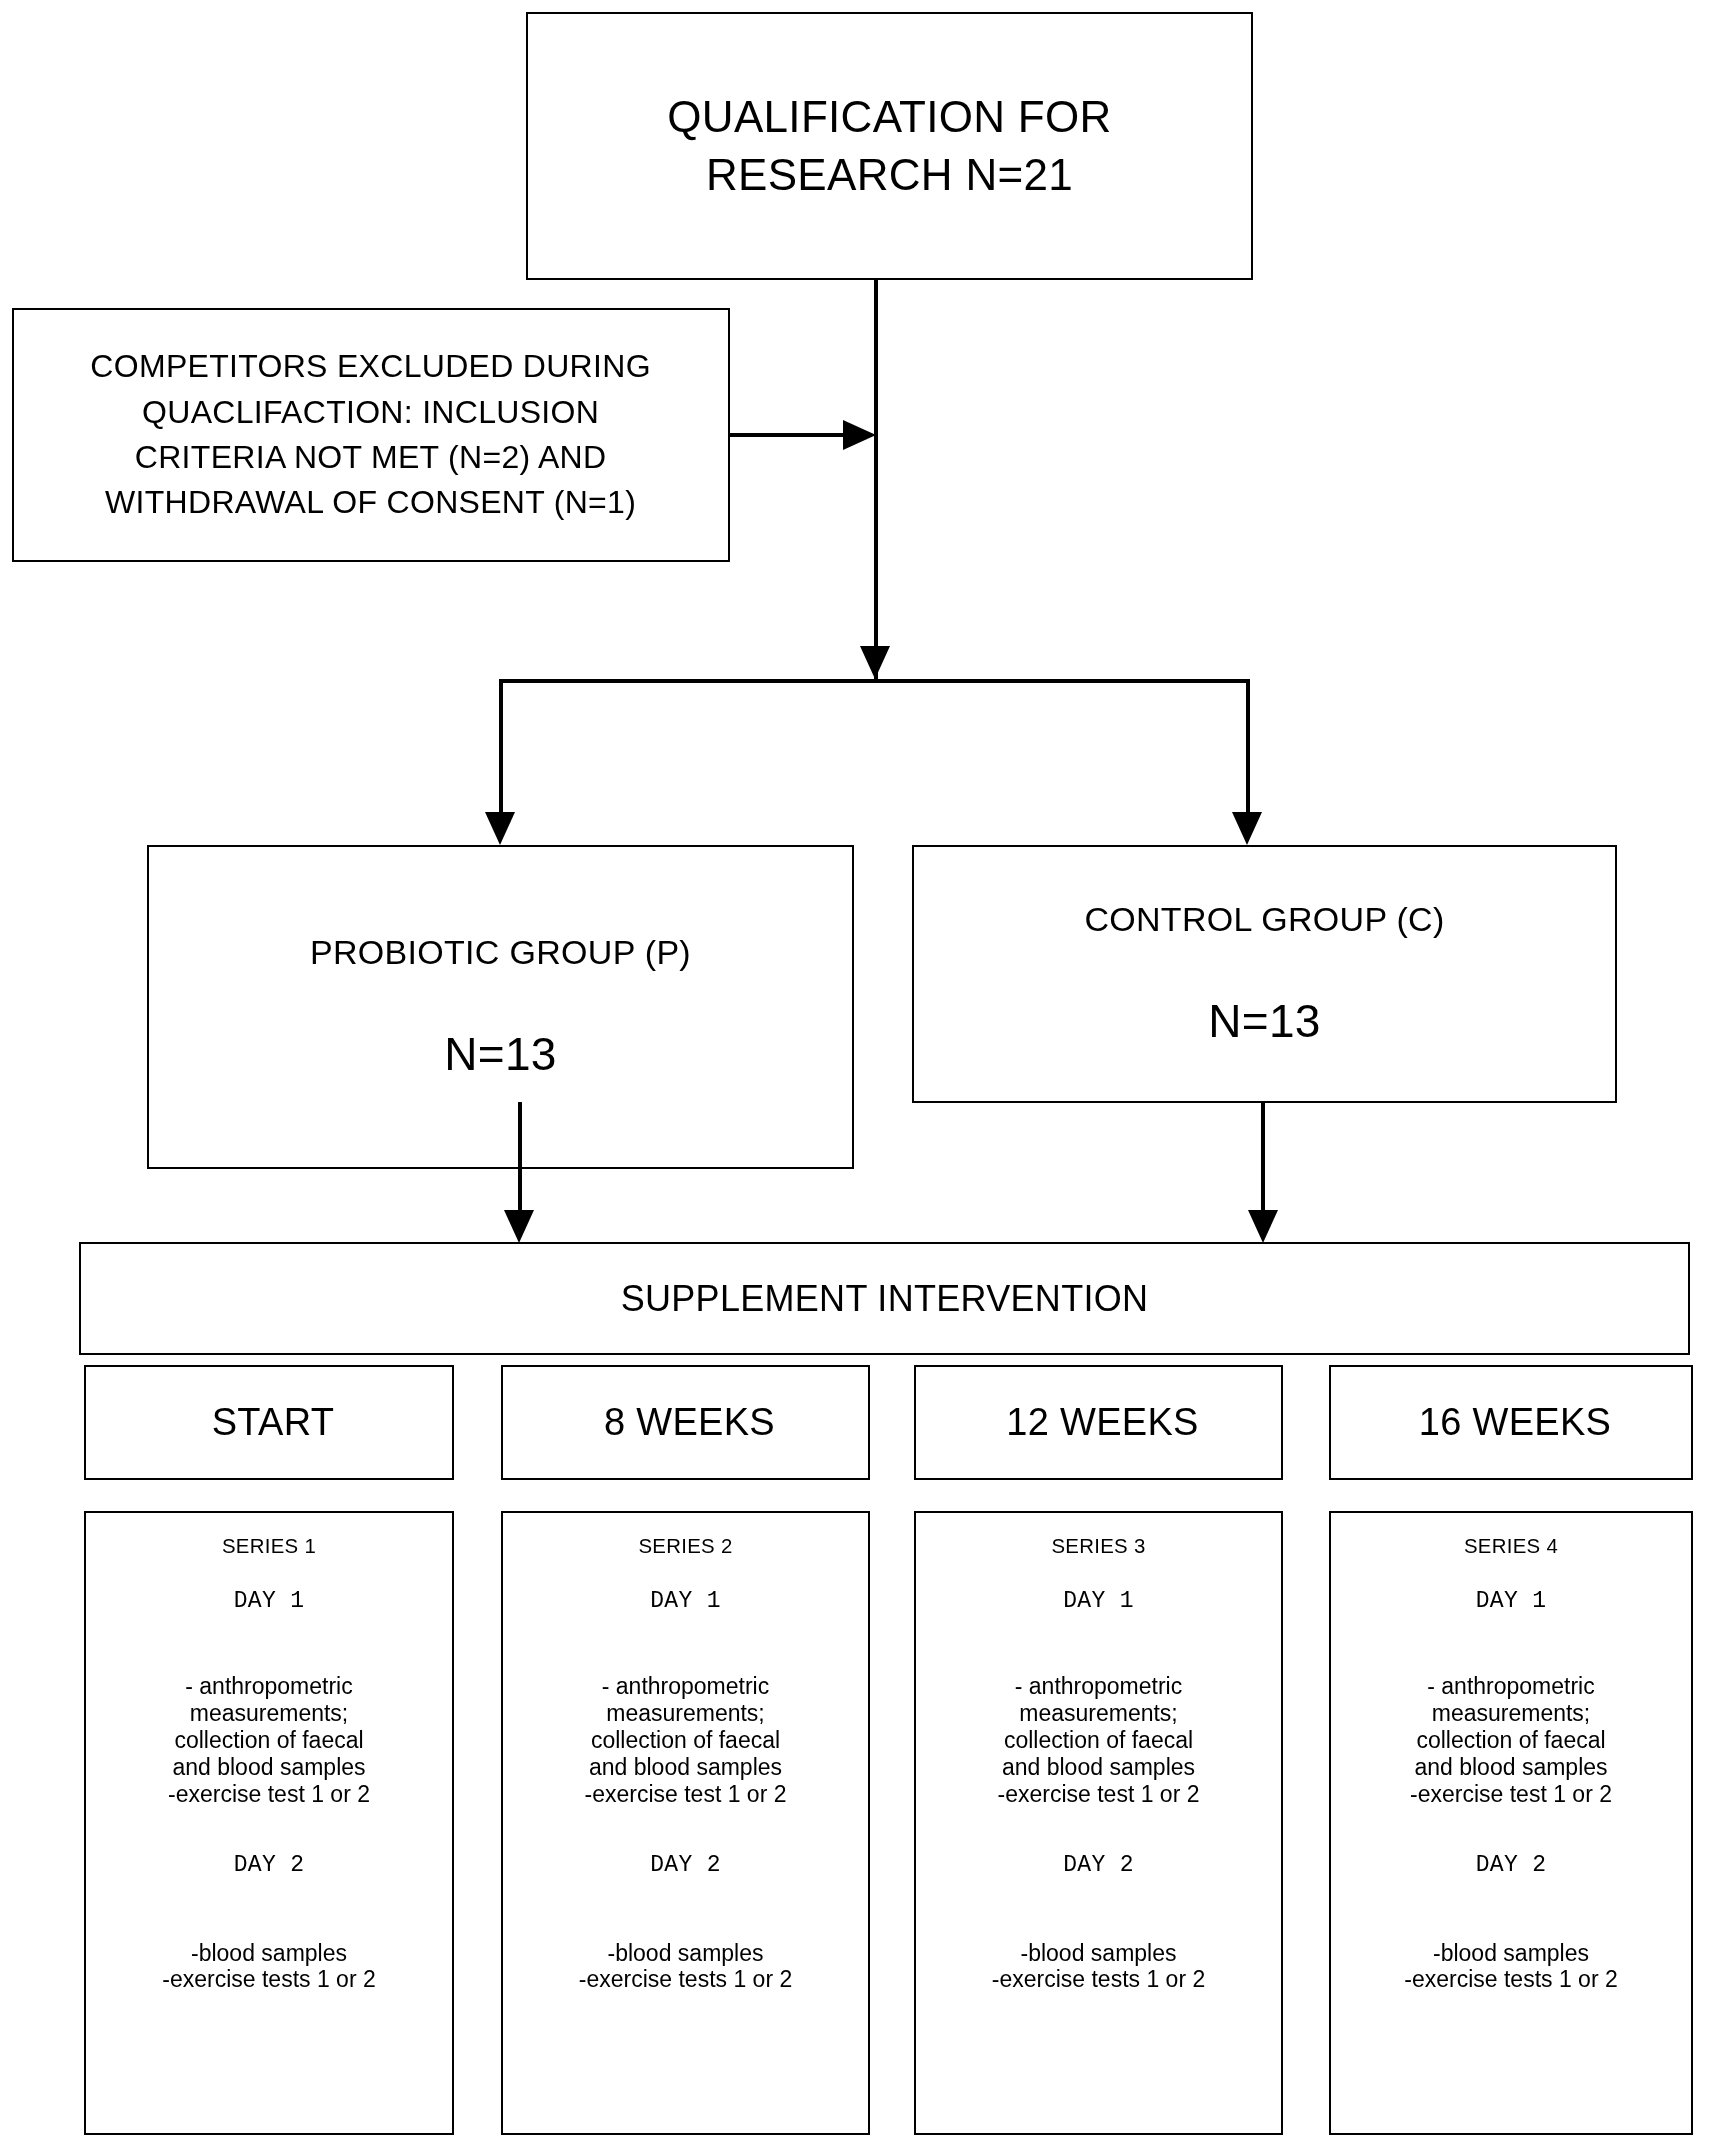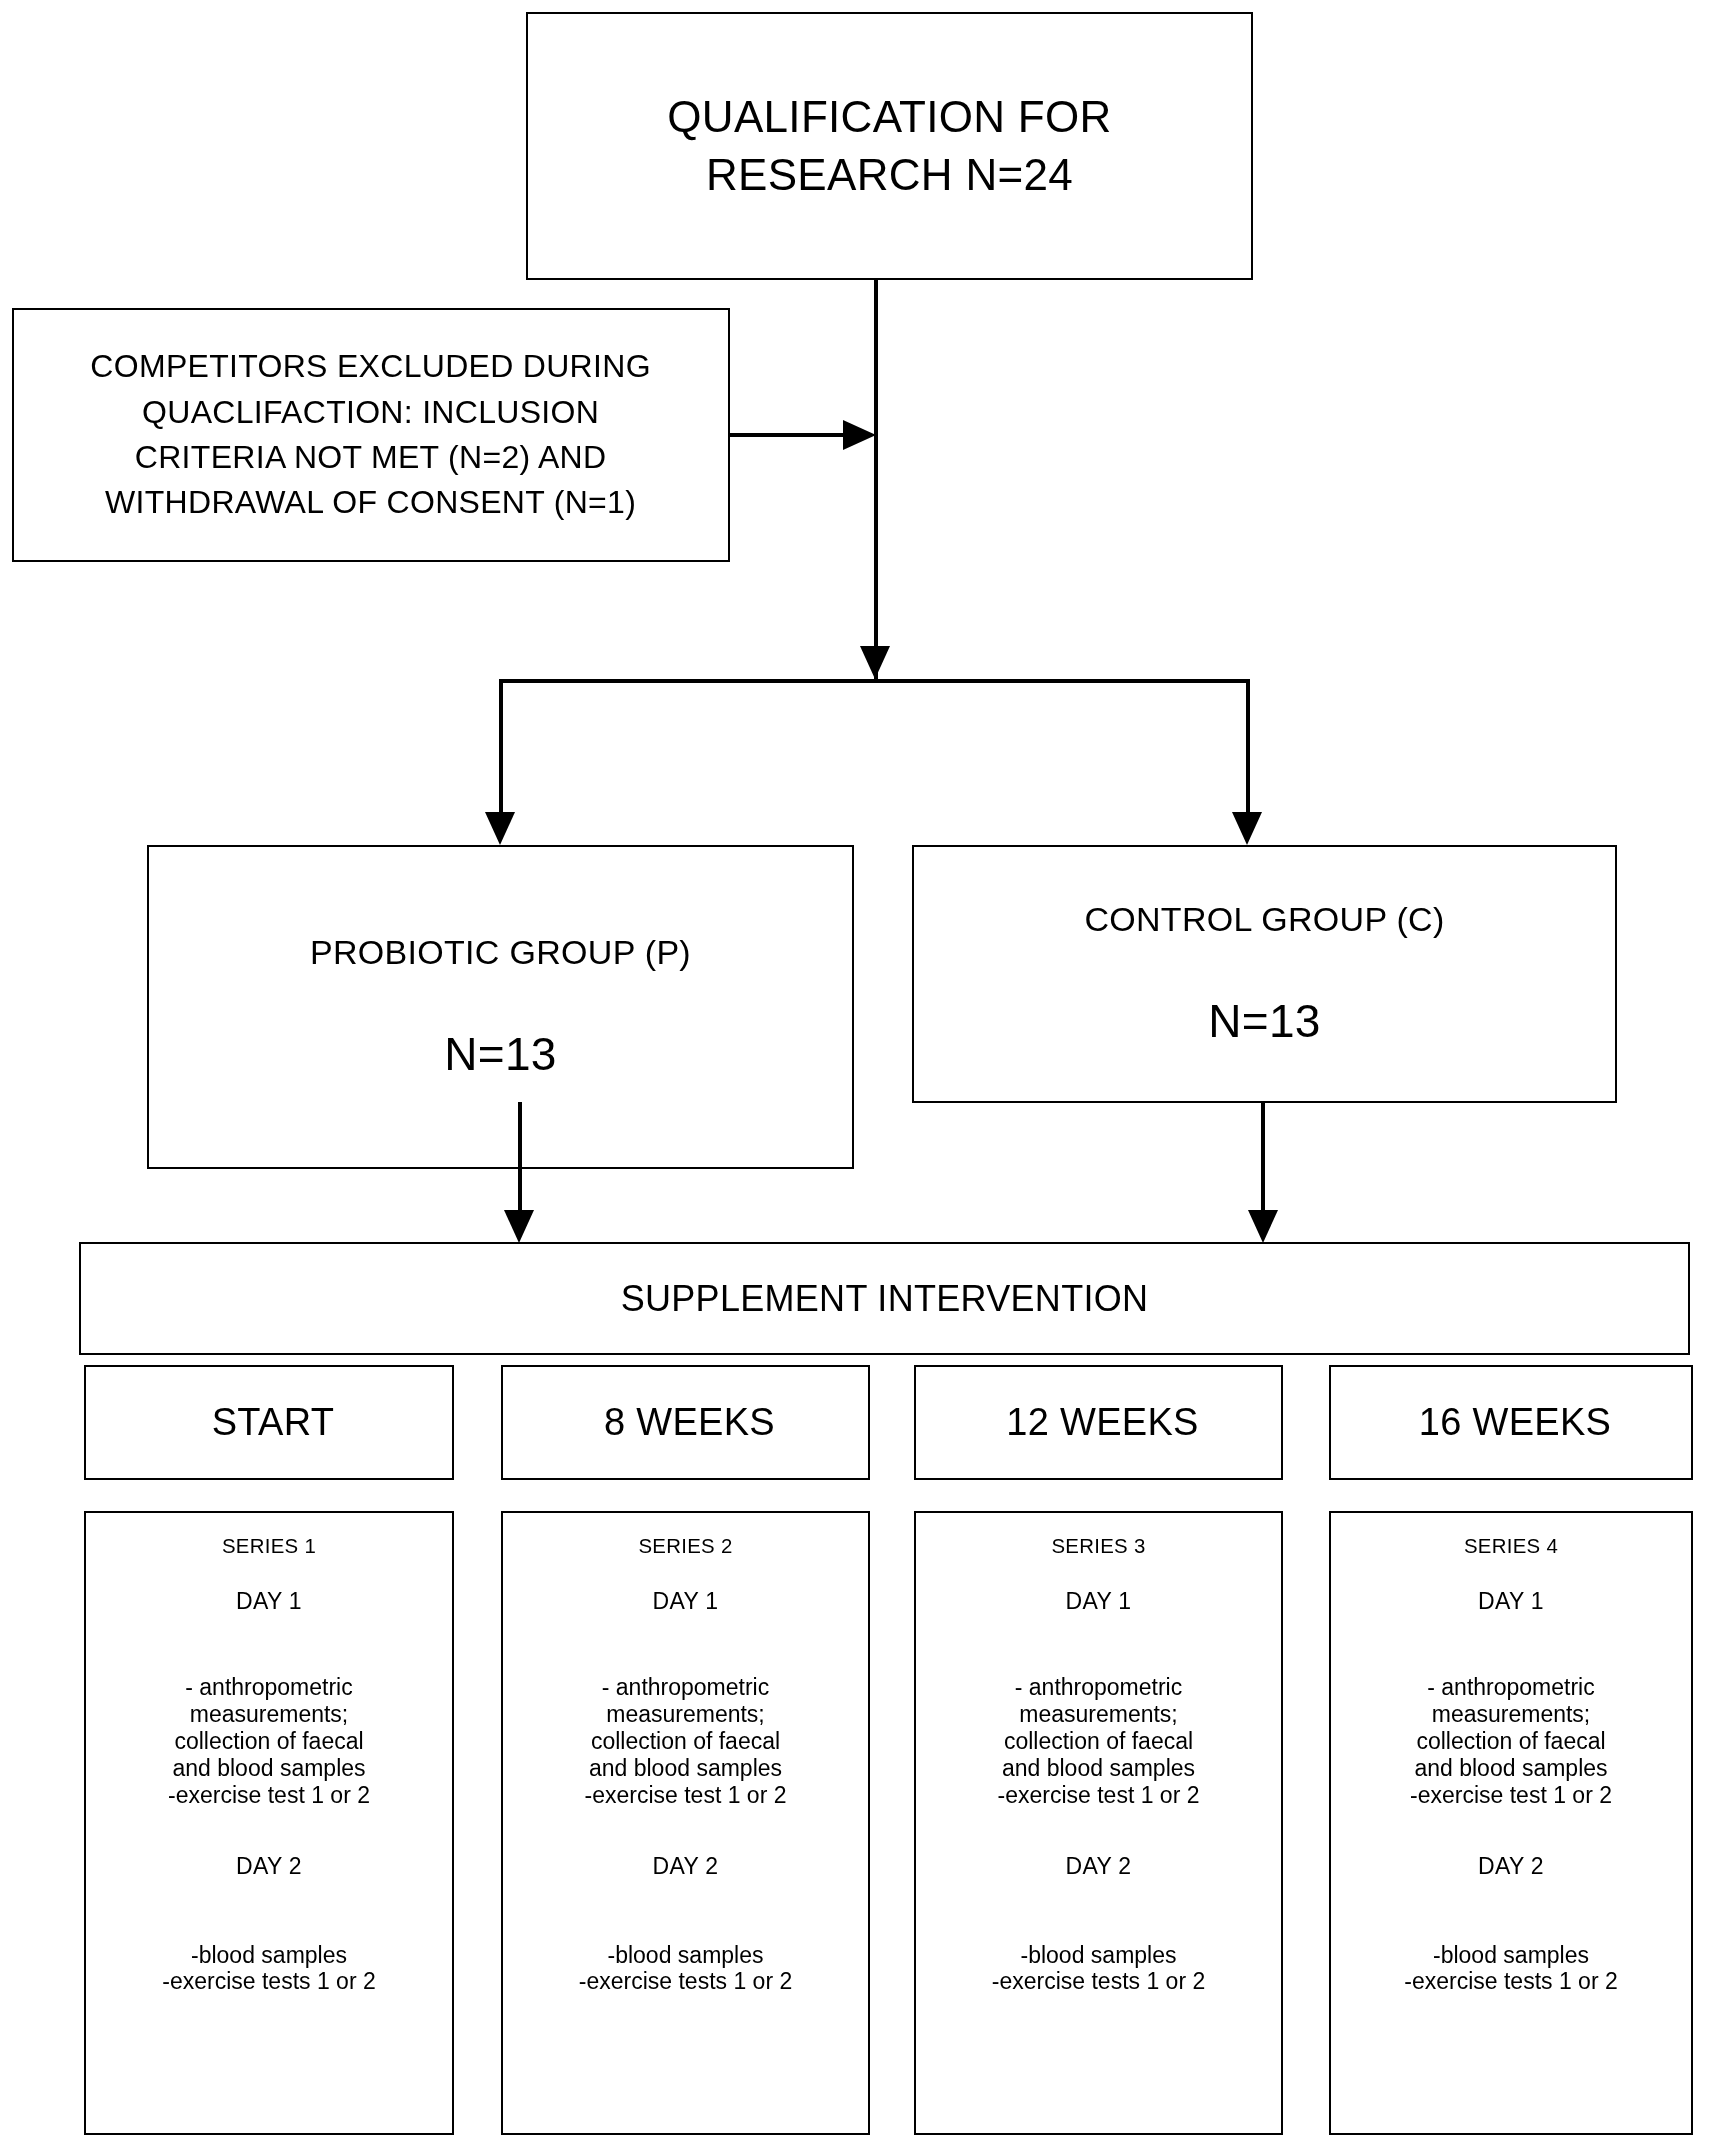--- a/index.html
+++ b/index.html
@@ -61,21 +61,21 @@
     padding: 22px 8.1px 0 8.1px;
     height: 624px;
   }
   .detail-series {
     font-family: "Liberation Sans Narrow", "Liberation Sans", sans-serif;
     font-size: 20.4px;
     text-align: center;
     letter-spacing: 0.3px;
   }
   .detail-day {
-    font-family: Liberation Sans, sans-serif;
+    font-family: Liberation Mono, monospace;
     font-size: 23px;
     text-align: center;
     letter-spacing: 0.3px;
   }
   .detail-body {
     font-family: Liberation Sans, sans-serif;
     font-size: 23px;
     line-height: 1.17;
     text-align: center;
     white-space: pre-line;
@@ -121,21 +121,21 @@
     border-left: 33px solid #000000;
   }
 </style>
 </head>
 <body>
 
 <div id="canvas">
 
   <div class="node" id="top-box">
     <div class="headline">QUALIFICATION FOR
-RESEARCH N=24</div>
+RESEARCH N=21</div>
   </div>
 
   <div class="node" id="excluded-box">
     <div class="headline">COMPETITORS EXCLUDED DURING
 QUACLIFACTION: INCLUSION
 CRITERIA NOT MET (N=2) AND
 WITHDRAWAL OF CONSENT (N=1)</div>
   </div>
 
   <div class="vline" style="left:874px; top:279px; height:400px;"></div>

